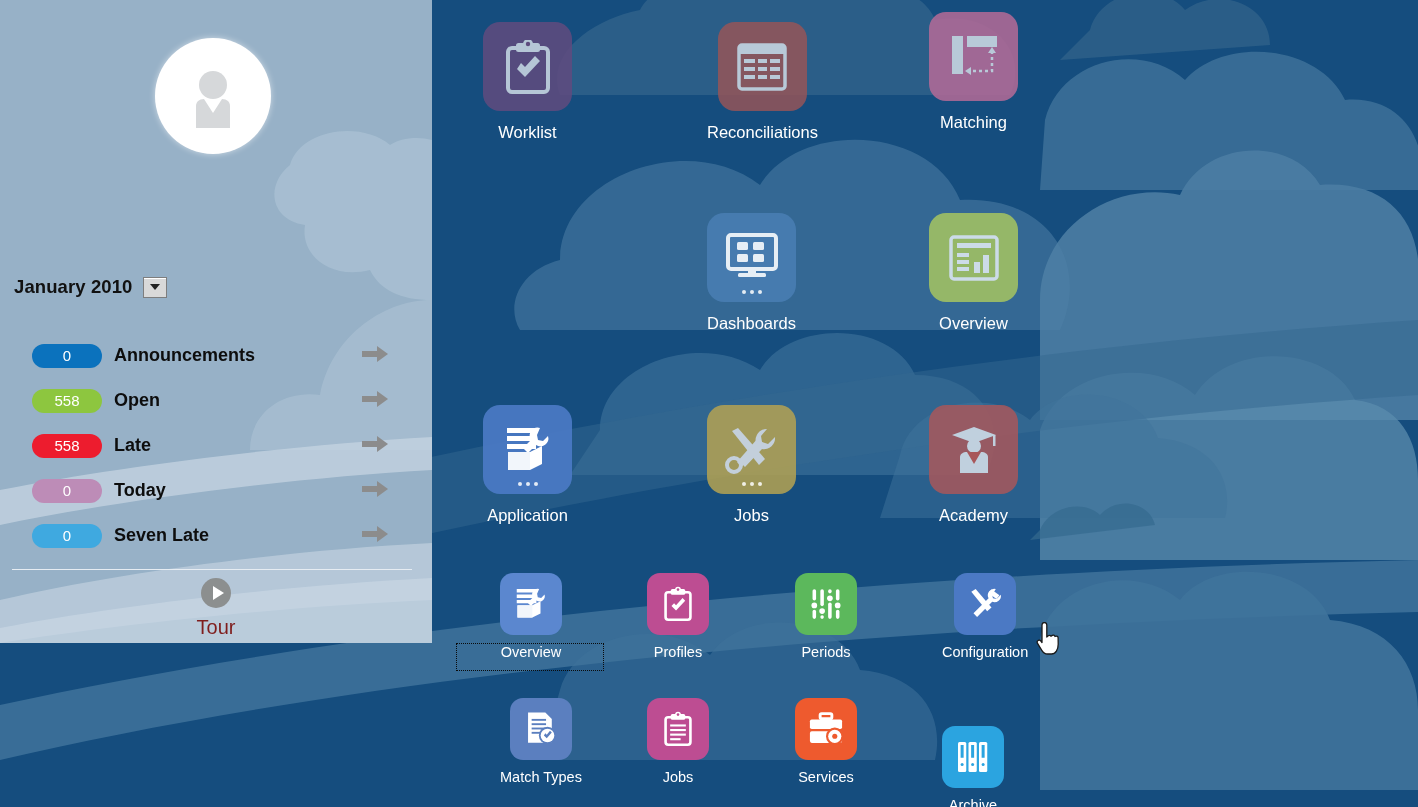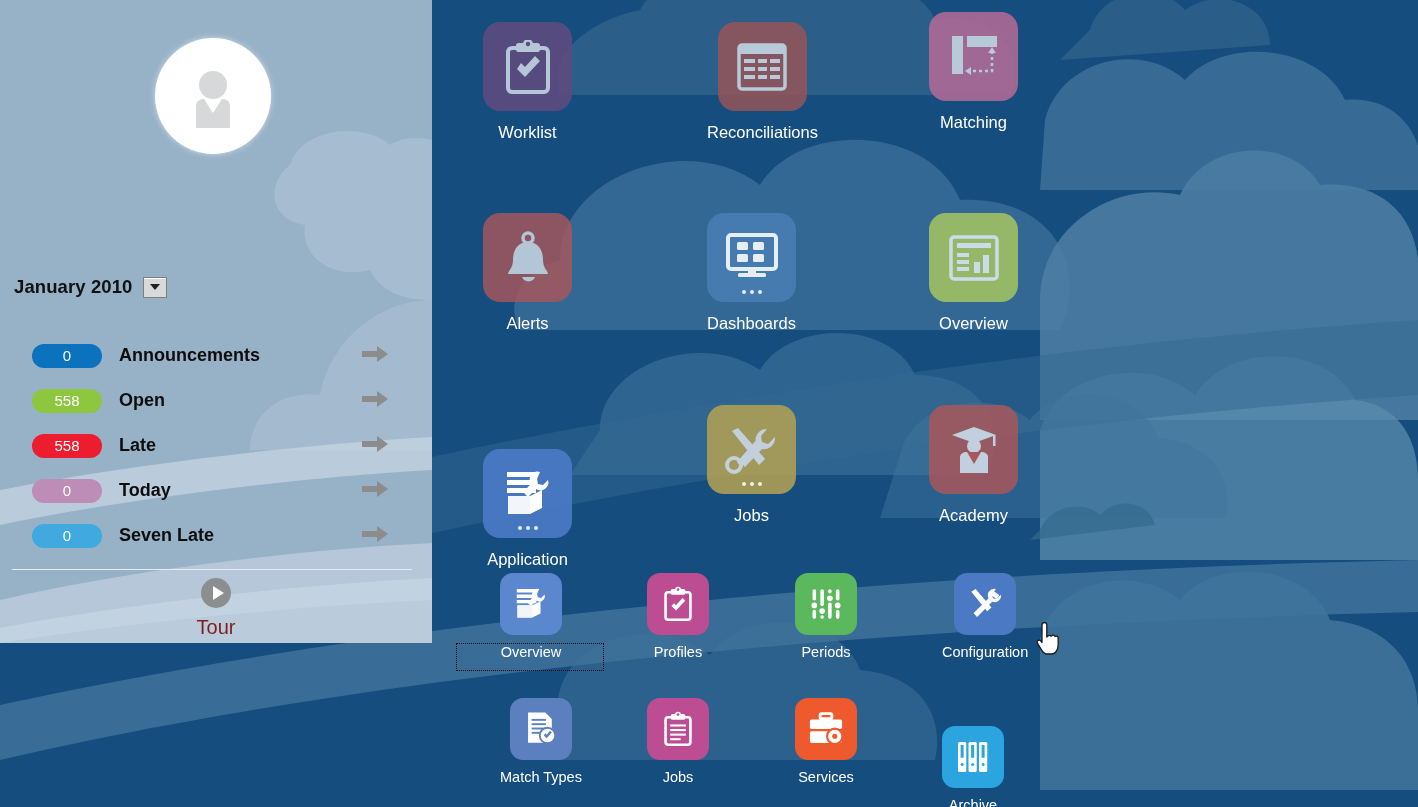--- a/index.html
+++ b/index.html
@@ -53,21 +53,21 @@
   .stat-row{
     position:relative;height:45px;display:flex;align-items:center;
     cursor:pointer;
   }
   .pill{
     width:70px;height:24px;border-radius:12px;
     display:flex;align-items:center;justify-content:center;
     color:#fff;font-size:15px;font-weight:normal;flex:none;
   }
   .stat-label{
-    margin-left:17px;font-size:18px;font-weight:bold;color:#0d0d0d;
+    margin-left:12px;font-size:18px;font-weight:bold;color:#0d0d0d;
   }
   .arrow{
     position:absolute;right:16px;top:50%;transform:translateY(-50%);
   }
   .divider{
     position:absolute;left:12px;top:569px;width:400px;height:1px;background:#e6ecf2;
   }
   .tour{
     position:absolute;left:0;top:578px;width:432px;
     display:flex;flex-direction:column;align-items:center;cursor:pointer;
@@ -275,30 +275,20 @@
           <rect x="5" y="5" width="11" height="38" fill="#b8c9d8"></rect>
           <rect x="20" y="5" width="30" height="11" fill="#b8c9d8"></rect>
           <path d="M45 20 L45 40 L22 40" fill="none" stroke="#b8c9d8" stroke-width="2.5" stroke-dasharray="3,3"></path>
           <path d="M45 16 l-4 6 l8 0 Z" fill="#b8c9d8"></path>
           <path d="M18 40 l6 -4 l0 8 Z" fill="#b8c9d8"></path>
         </svg>
       </div>
       <div class="cap">Matching</div>
     </div>
 
-    <div class="tile big" style="left:51px;top:213px;">
-      <div class="chip" style="background:rgba(168,87,90,.82);">
-        <svg width="52" height="54" viewBox="0 0 52 54">
-          <circle cx="26" cy="7" r="5" fill="none" stroke="#b3c6d6" stroke-width="3.5"></circle>
-          <path d="M26 11 C15 11 11 20 11 29 C11 37 6 40 6 43 L46 43 C46 40 41 37 41 29 C41 20 37 11 26 11 Z" fill="#b3c6d6"></path>
-          <path d="M20 46 a7 7 0 0 0 13 0 Z" fill="#b3c6d6"></path>
-        </svg>
-      </div>
-      <div class="cap">Alerts</div>
-    </div>
 
     <div class="tile big" style="left:275px;top:213px;">
       <div class="chip" style="background:rgba(74,127,181,.82);">
         <svg width="56" height="52" viewBox="0 0 56 52">
           <rect x="4" y="3" width="48" height="34" rx="3" fill="none" stroke="#e6eef5" stroke-width="4"></rect>
           <rect x="13" y="10" width="11" height="8" rx="1.5" fill="#e6eef5"></rect>
           <rect x="29" y="10" width="11" height="8" rx="1.5" fill="#e6eef5"></rect>
           <rect x="13" y="22" width="11" height="8" rx="1.5" fill="#e6eef5"></rect>
           <rect x="29" y="22" width="11" height="8" rx="1.5" fill="#e6eef5"></rect>
           <rect x="14" y="41" width="28" height="4" rx="1.5" fill="#e6eef5"></rect>
@@ -321,21 +311,21 @@
           <rect x="9" y="19" width="12" height="4" fill="#ccdbe8"></rect>
           <rect x="9" y="26" width="12" height="4" fill="#ccdbe8"></rect>
           <rect x="9" y="33" width="12" height="4" fill="#ccdbe8"></rect>
           <rect x="26" y="28" width="6" height="11" fill="#ccdbe8"></rect>
           <rect x="35" y="21" width="6" height="18" fill="#ccdbe8"></rect>
         </svg>
       </div>
       <div class="cap">Overview</div>
     </div>
 
-    <div class="tile big" style="left:51px;top:405px;margin-top:44px;">
+    <div class="tile big" style="left:51px;top:405px;">
       <div class="chip" style="background:rgba(75,121,196,.92);">
         <svg width="56" height="52" viewBox="0 0 56 52">
           <path d="M7 4 L36 4 L36 9 L7 9 Z M7 12 L31 12 L31 17 L7 17 Z M7 20 L36 20 L36 25 L7 25 Z" fill="#ffffff"></path>
           <path d="M40 4 a8 8 0 0 0 -9 12 l-8 8 l5 5 l8 -8 a8 8 0 0 0 12 -9 l-5 5 l-5 -1 l-1 -5 Z" fill="#ffffff"></path>
           <path d="M8 28 L30 28 L42 22 L42 40 L30 46 L8 46 Z" fill="#ffffff"></path>
           <path d="M8 28 L30 28 L30 46 L8 46 Z" fill="#f2f6fb"></path>
         </svg>
         <span class="dots">
             <span></span>
             <span></span>

